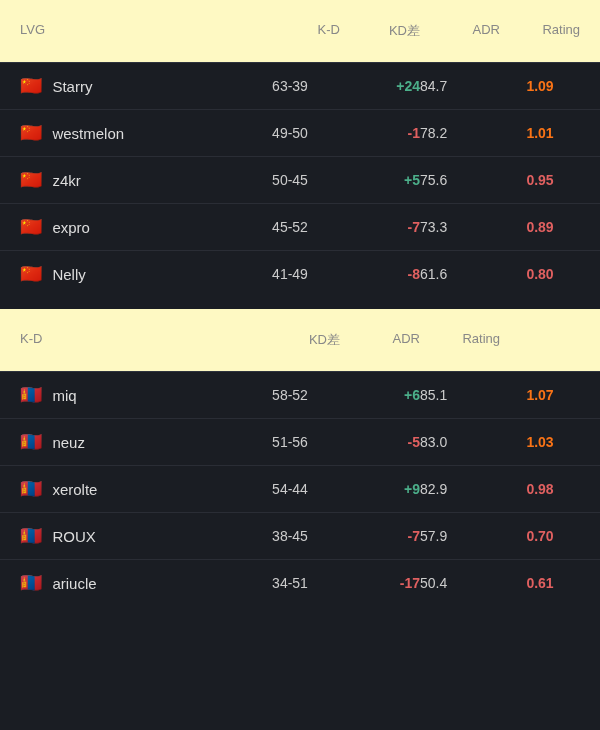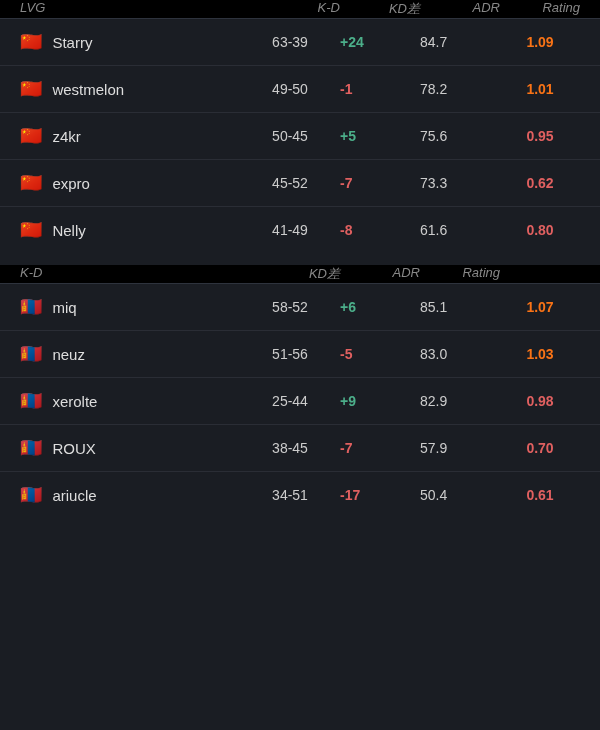--- a/index.html
+++ b/index.html
@@ -11,24 +11,23 @@
       min-height: 730px;
     }
 
     .table-section {
       margin-bottom: 0;
     }
 
     .table-header {
       display: grid;
       grid-template-columns: 1fr 100px 80px 80px 80px;
-      padding: 0 20px;
-      background-color: #000000;
+      padding: 22px 20px;
+      background-color: #fef9c3;
       border-bottom: 1px solid #2e333d;
-      font-style: italic;
     }
 
     .table-header span {
       font-size: 13px;
       color: #888;
       font-weight: 500;
       text-align: right;
     }
 
     .table-header span:first-child {
@@ -61,21 +60,21 @@
       line-height: 1;
     }
 
     .kd-cell {
       text-align: center;
       font-size: 14px;
       color: #ccc;
     }
 
     .kd-diff {
-      text-align: left;
+      text-align: right;
       font-size: 14px;
       font-weight: 600;
     }
 
     .kd-diff.positive { color: #4caf8a; }
     .kd-diff.negative { color: #e06060; }
 
     .adr-cell {
       text-align: left;
       font-size: 14px;
@@ -139,21 +138,21 @@
         <div class="rating-cell bad">0.95</div>
       </div>
       <div class="table-row">
         <div class="player-name">
           <span class="flag">🇨🇳</span>
           <span>expro</span>
         </div>
         <div class="kd-cell">45-52</div>
         <div class="kd-diff negative">-7</div>
         <div class="adr-cell">73.3</div>
-        <div class="rating-cell bad">0.62</div>
+        <div class="rating-cell bad">0.89</div>
       </div>
       <div class="table-row">
         <div class="player-name">
           <span class="flag">🇨🇳</span>
           <span>Nelly</span>
         </div>
         <div class="kd-cell">41-49</div>
         <div class="kd-diff negative">-8</div>
         <div class="adr-cell">61.6</div>
         <div class="rating-cell bad">0.80</div>
@@ -185,21 +184,21 @@
         <div class="kd-cell">51-56</div>
         <div class="kd-diff negative">-5</div>
         <div class="adr-cell">83.0</div>
         <div class="rating-cell good">1.03</div>
       </div>
       <div class="table-row">
         <div class="player-name">
           <span class="flag">🇲🇳</span>
           <span>xerolte</span>
         </div>
-        <div class="kd-cell">25-44</div>
+        <div class="kd-cell">54-44</div>
         <div class="kd-diff positive">+9</div>
         <div class="adr-cell">82.9</div>
         <div class="rating-cell bad">0.98</div>
       </div>
       <div class="table-row">
         <div class="player-name">
           <span class="flag">🇲🇳</span>
           <span>ROUX</span>
         </div>
         <div class="kd-cell">38-45</div>

